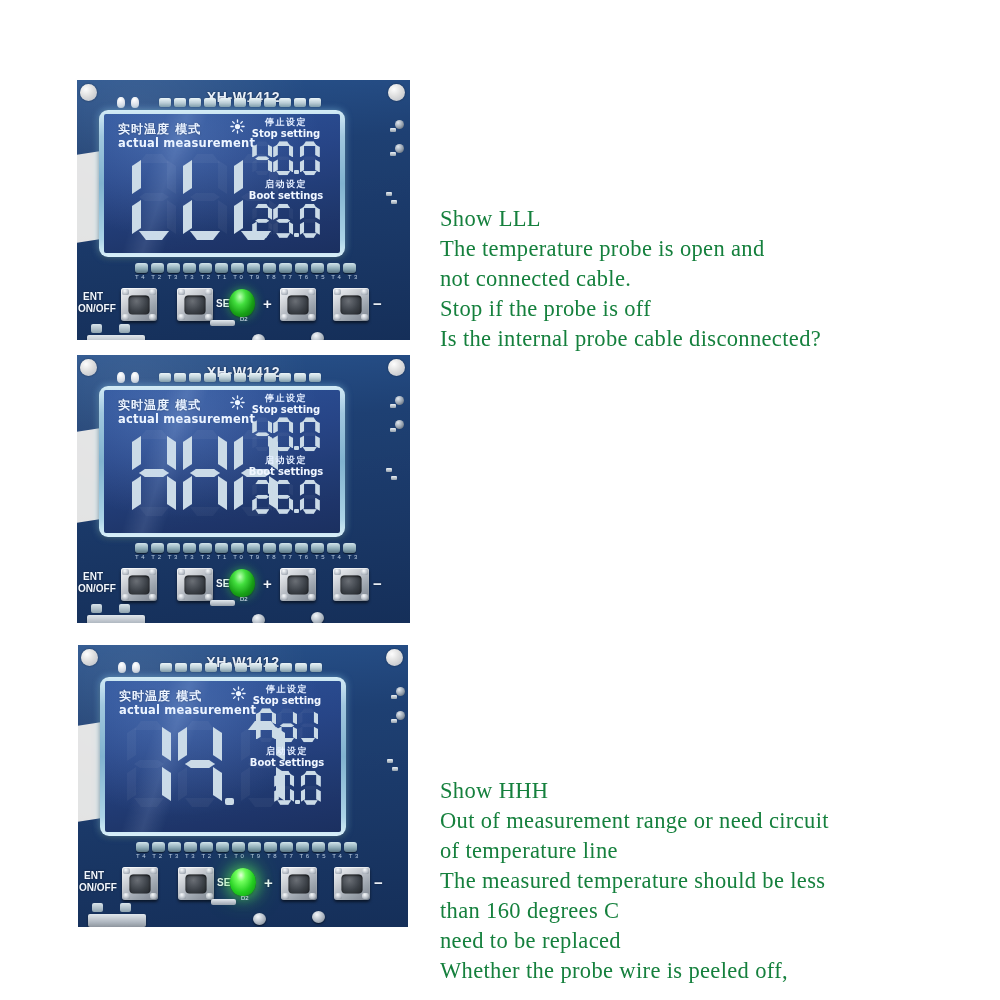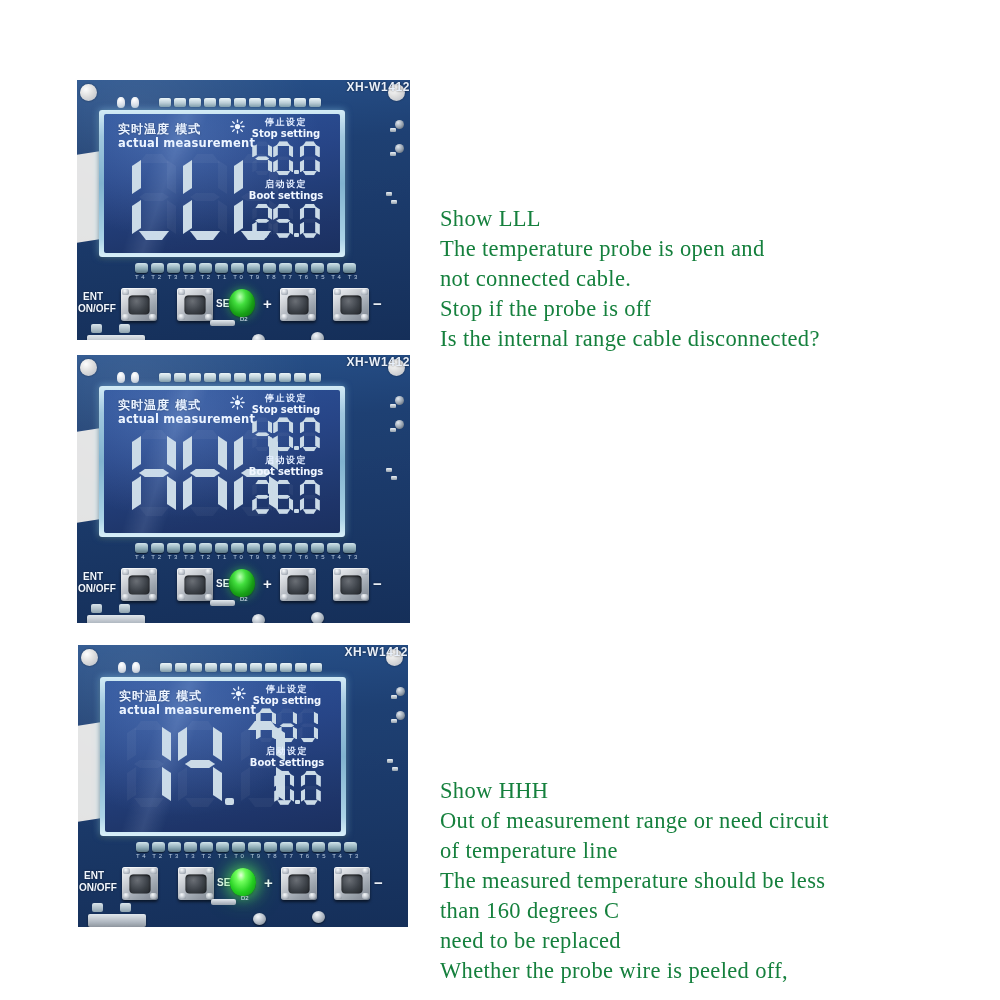--- a/index.html
+++ b/index.html
@@ -67,24 +67,24 @@
     border-radius: 50%;
     background: radial-gradient(circle at 35% 30%, #fbfbfb 0%, #dcdcdc 45%, #b4b9c4 100%);
     box-shadow: 0 0 2px rgba(0,0,0,.45);
   }
   .hole.tl { left: 3px;  top: 4px; }
   .hole.tr { right: 5px; top: 4px; }
 
   .board-label {
     position: absolute;
     left: 0; right: 0;
-    top: 0;
-    text-align: right;
+    top: 9px;
+    text-align: center;
     font-family: "Liberation Sans", "DejaVu Sans", sans-serif;
-    font-size: 12px;
+    font-size: 14px;
     font-weight: 700;
     letter-spacing: .6px;
     color: #e7eef8;
     text-shadow: 0 0 2px rgba(0,0,0,.6);
   }
 
   
   .cap {
     position: absolute;
     width: 8px; height: 11px;
@@ -132,21 +132,21 @@
     white-space: nowrap;
     opacity: .85;
   }
 
   
   .lcd-bezel {
     position: absolute;
     left: 22px;
     width: 246px;
     background: linear-gradient(180deg, #cfe9f5 0%, #9ec6de 18%, #7fb2cf 50%, #a8d2e6 88%, #d7eef8 100%);
-    border-radius: 3px;
+    border-radius: 9px;
     padding: 4px 5px;
     box-shadow: 0 0 7px rgba(150,220,255,.55), 0 2px 4px rgba(0,0,0,.45);
   }
 
   .lcd {
     position: relative;
     width: 100%;
     height: 100%;
     background:
       radial-gradient(ellipse at 30% 18%, rgba(120,160,225,.35), rgba(0,0,0,0) 62%),
@@ -611,21 +611,21 @@
         <div class="smd" style="left: 309px; top: 112px;"></div>
         <div class="smd" style="left: 314px; top: 120px;"></div>
         <div class="vhole" style="left: 318px; top: 40px;"></div>
         <div class="vhole" style="left: 318px; top: 64px;"></div>
       </div>
     <div class="desc desc-1">
         <p>Show LLL</p>
         <p>The temperature probe is open and</p>
         <p>not connected cable.</p>
         <p>Stop if the probe is off</p>
-        <p>Is the internal range cable disconnected?</p>
+        <p>Is the internal probe cable disconnected?</p>
       </div>
   </div>
 
   <div class="row row-2">
     <div class="device">
         <div class="paper-left"></div>
         <div class="hole tl"></div>
         <div class="hole tr"></div>
         <div class="board-label">XH-W1412</div>
         <div class="cap c1"></div>

